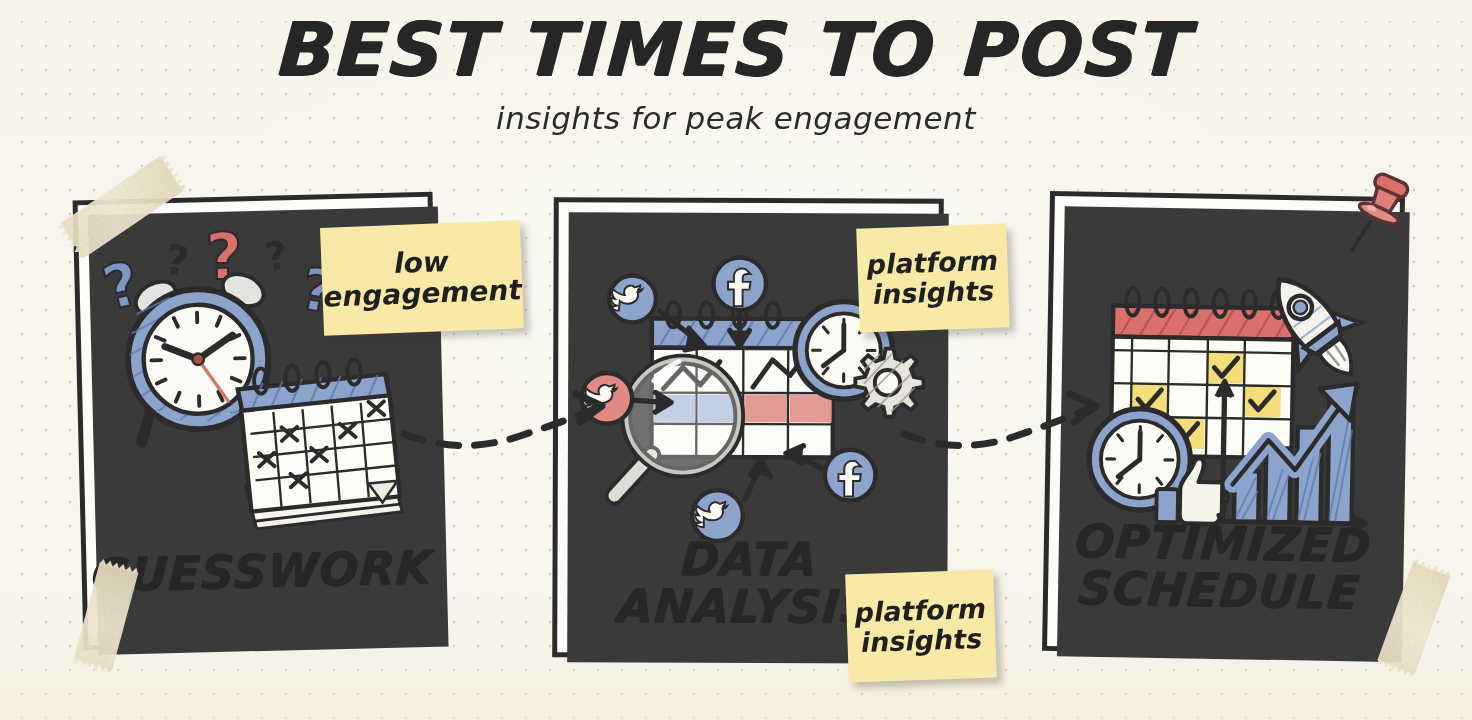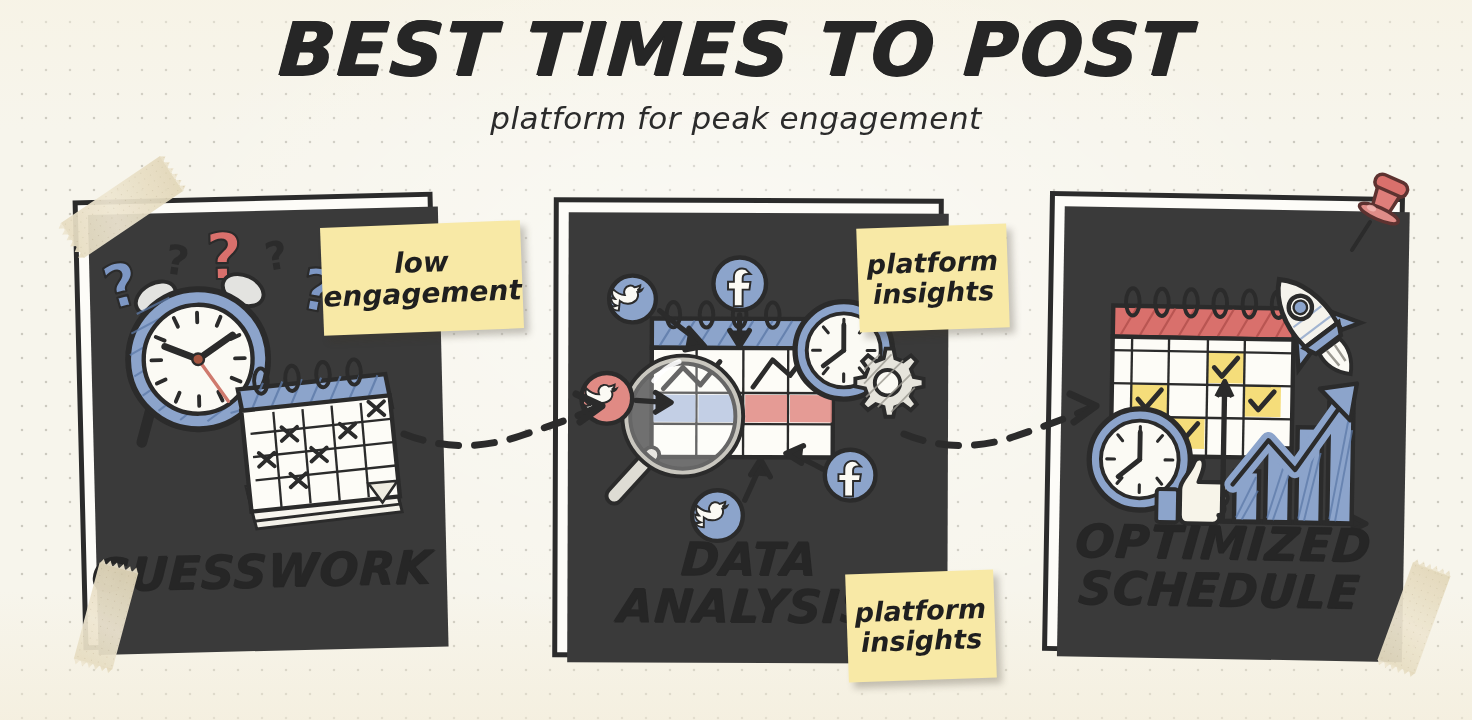--- a/index.html
+++ b/index.html
@@ -144,21 +144,21 @@
   #conn1{ left:400px; top:378px; width:230px; height:90px; }
   #conn2{ left:900px; top:378px; width:220px; height:90px; }
 </style>
 </head>
 <body>
 
 <div id="stage">
 
   <div class="header">
     <div class="title">BEST TIMES TO POST</div>
-    <div class="subtitle">platform for peak engagement</div>
+    <div class="subtitle">insights for peak engagement</div>
   </div>
 
   <svg class="connector" id="conn1" viewBox="0 0 230 90">
     <path d="M4,56 Q60,78 120,58 T196,30" fill="none" stroke="#2b2b2b" stroke-width="7" stroke-linecap="round" stroke-dasharray="20 16"></path>
     <path d="M176,16 L202,28 L180,44" fill="none" stroke="#2b2b2b" stroke-width="7" stroke-linecap="round" stroke-linejoin="round"></path>
   </svg>
 
   <svg class="connector" id="conn2" viewBox="0 0 220 90">
     <path d="M4,56 Q58,78 116,58 T190,30" fill="none" stroke="#2b2b2b" stroke-width="7" stroke-linecap="round" stroke-dasharray="20 16"></path>
     <path d="M170,16 L196,28 L174,44" fill="none" stroke="#2b2b2b" stroke-width="7" stroke-linecap="round" stroke-linejoin="round"></path>

